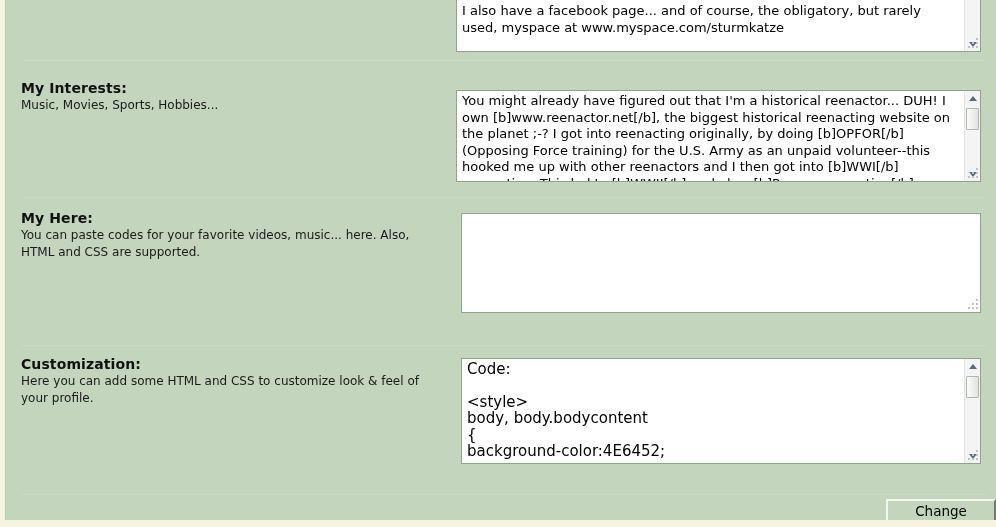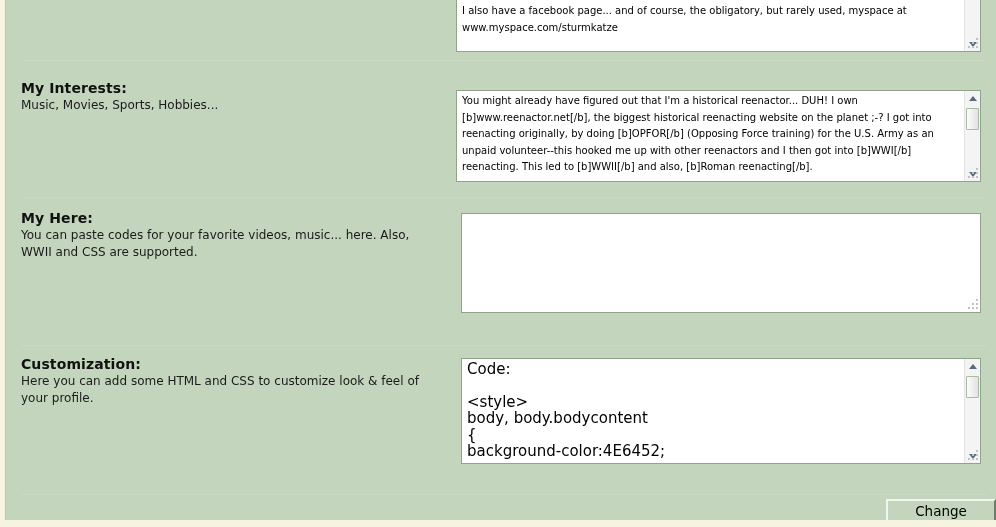--- a/index.html
+++ b/index.html
@@ -84,21 +84,21 @@
     border: 1px solid #8ea58a;
     box-sizing: border-box;
     overflow: hidden;
   }
   .ta-text {
     position: absolute;
     left: 5px;
     top: 2px;
     right: 22px;
     font-family: "DejaVu Sans", sans-serif;
-    font-size: 10px;
+    font-size: 13px;
     line-height: 16.6px;
     color: #000000;
     white-space: pre-wrap;
     word-wrap: break-word;
     overflow: hidden;
   }
   .ta-text.mono-ish {
     font-size: 15px;
     line-height: 16.4px;
   }
@@ -231,21 +231,21 @@
         <span style="right:0;top:8px;"></span>
           <span style="right:4px;top:8px;"></span>
           <span style="right:8px;top:8px;"></span>
       </div>
     </div>
 
     <div class="row-divider" style="top:197px;"></div>
 
     <div class="label-block" style="top:210px;">
       <div class="label-title">My Here:</div>
-      <div class="label-desc">You can paste codes for your favorite videos, music... here. Also, WWII and CSS are supported.</div>
+      <div class="label-desc">You can paste codes for your favorite videos, music... here. Also, HTML and CSS are supported.</div>
     </div>
 
     <div class="ta-wrap" style="left:455px; top:213px; width:520px; height:100px;">
       <div class="ta-text" style="right:6px;"></div>
       <div class="grip">
         <span style="right:0;top:0;"></span>
         <span style="right:0;top:4px;"></span>
           <span style="right:4px;top:4px;"></span>
         <span style="right:0;top:8px;"></span>
           <span style="right:4px;top:8px;"></span>

